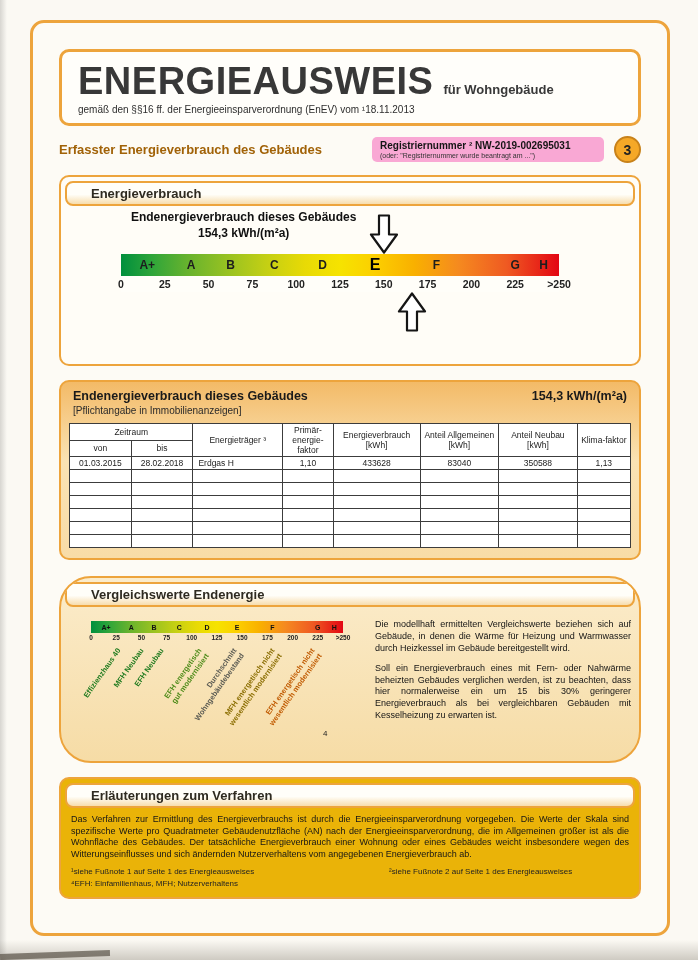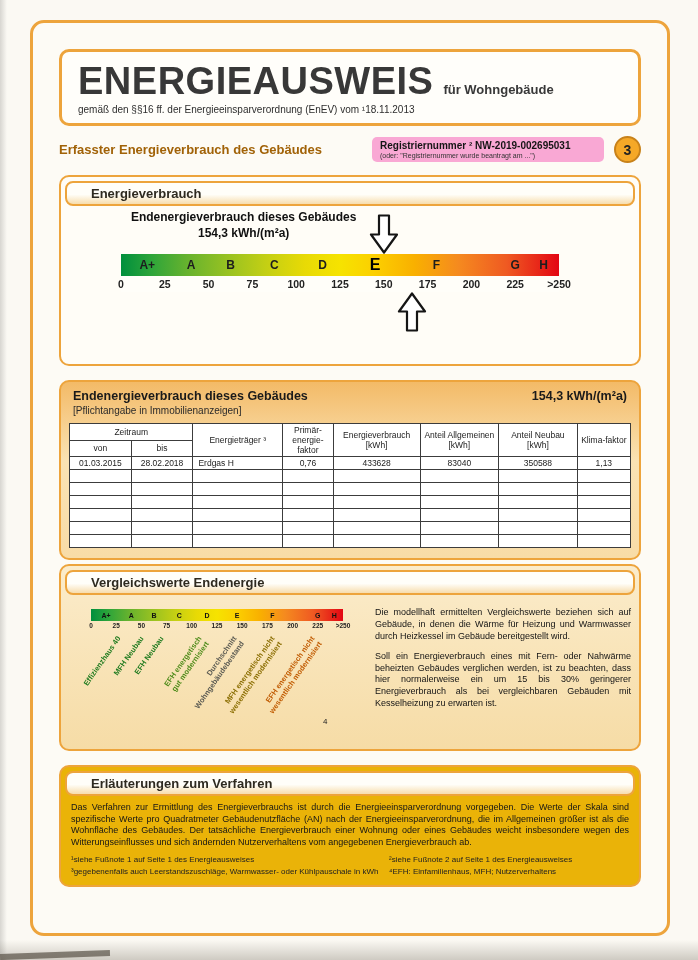--- a/index.html
+++ b/index.html
@@ -65,21 +65,21 @@
 
   
   .panel{
     border:2px solid var(--orange);
     border-radius:10px;
     overflow:hidden;
     background:#fffdf7;
   }
   .p1{margin-top:12px;}
   .p2{margin-top:14px;background:linear-gradient(180deg,#f3ba67,#fae3b4 45%,#f8dca7);}
-  .p3{margin-top:4px;background:linear-gradient(180deg,#fbeccb,#f6dca6);}
+  .p3{margin-top:16px;background:linear-gradient(180deg,#fbeccb,#f6dca6);border-radius:32px;}
   .p4{margin-top:14px;background:#eab308;}
   .panel-title{
     margin:4px;
     border:2px solid var(--orange);
     border-radius:8px;
     background:linear-gradient(180deg,#fffef9 55%,#f7ddad);
     padding:3px 24px;
     font-size:13px;font-weight:bold;color:#2e2a20;
   }
 
@@ -254,21 +254,21 @@
           <tr>
             <th>von</th>
             <th>bis</th>
           </tr>
         </thead>
         <tbody>
           <tr>
             <td>01.03.2015</td>
             <td>28.02.2018</td>
             <td class="ta-l">Erdgas H</td>
-            <td>0,76</td>
+            <td>1,10</td>
             <td>433628</td>
             <td>83040</td>
             <td>350588</td>
             <td>1,13</td>
           </tr>
           <tr>
               <td></td>
               <td></td>
               <td></td>
               <td></td>
@@ -377,21 +377,20 @@
         </div>
       </div>
     </section>
 
     <section class="panel p4">
       <div class="panel-title">Erläuterungen zum Verfahren</div>
       <div class="expl-text">Das Verfahren zur Ermittlung des Energieverbrauchs ist durch die Energieeinsparverordnung vorgegeben. Die Werte der Skala sind spezifische Werte pro Quadratmeter Gebäudenutzfläche (AN) nach der Energieeinsparverordnung, die im Allgemeinen größer ist als die Wohnfläche des Gebäudes. Der tatsächliche Energieverbrauch einer Wohnung oder eines Gebäudes weicht insbesondere wegen des Witterungseinflusses und sich ändernden Nutzerverhaltens vom angegebenen Energieverbrauch ab.</div>
       <div class="footnotes">
         <span>¹siehe Fußnote 1 auf Seite 1 des Energieausweises</span>
         <span>²siehe Fußnote 2 auf Seite 1 des Energieausweises</span>
-        <span>³gegebenenfalls auch Leerstandszuschläge, Warmwasser- oder Kühlpauschale in kWh</span>
         <span>⁴EFH: Einfamilienhaus, MFH; Nutzerverhaltens</span>
       </div>
     </section>
 
   </div>
 
   <div class="scan-left"></div>
   <div class="scan-corner"></div>
   <div class="scan-bottom"></div>
 </div>

